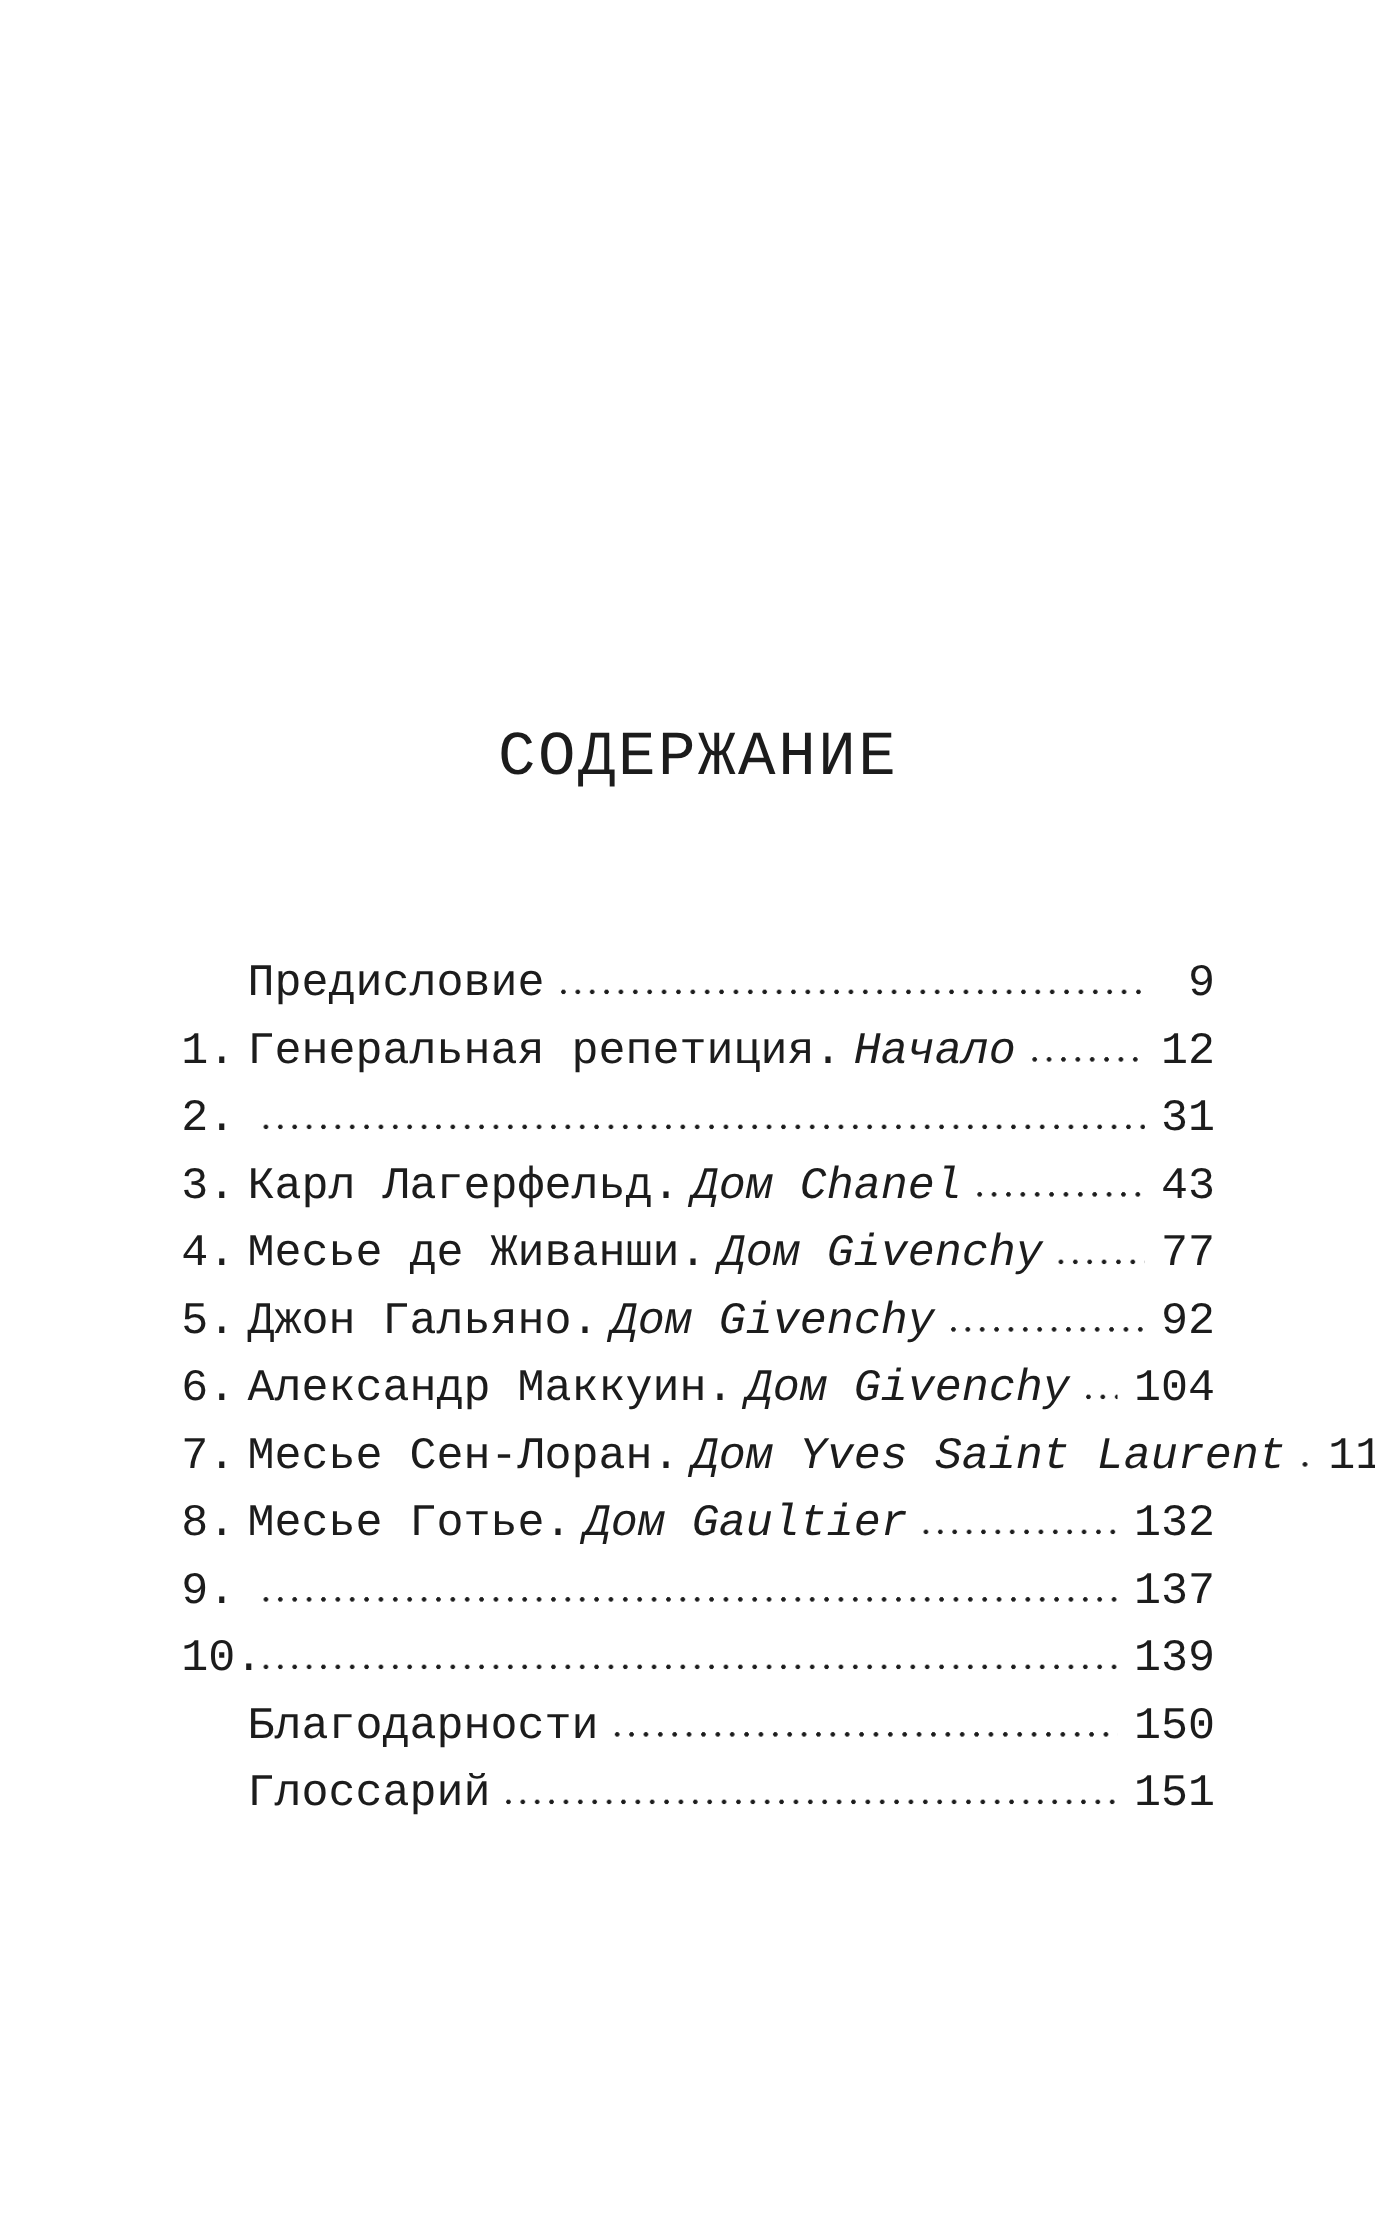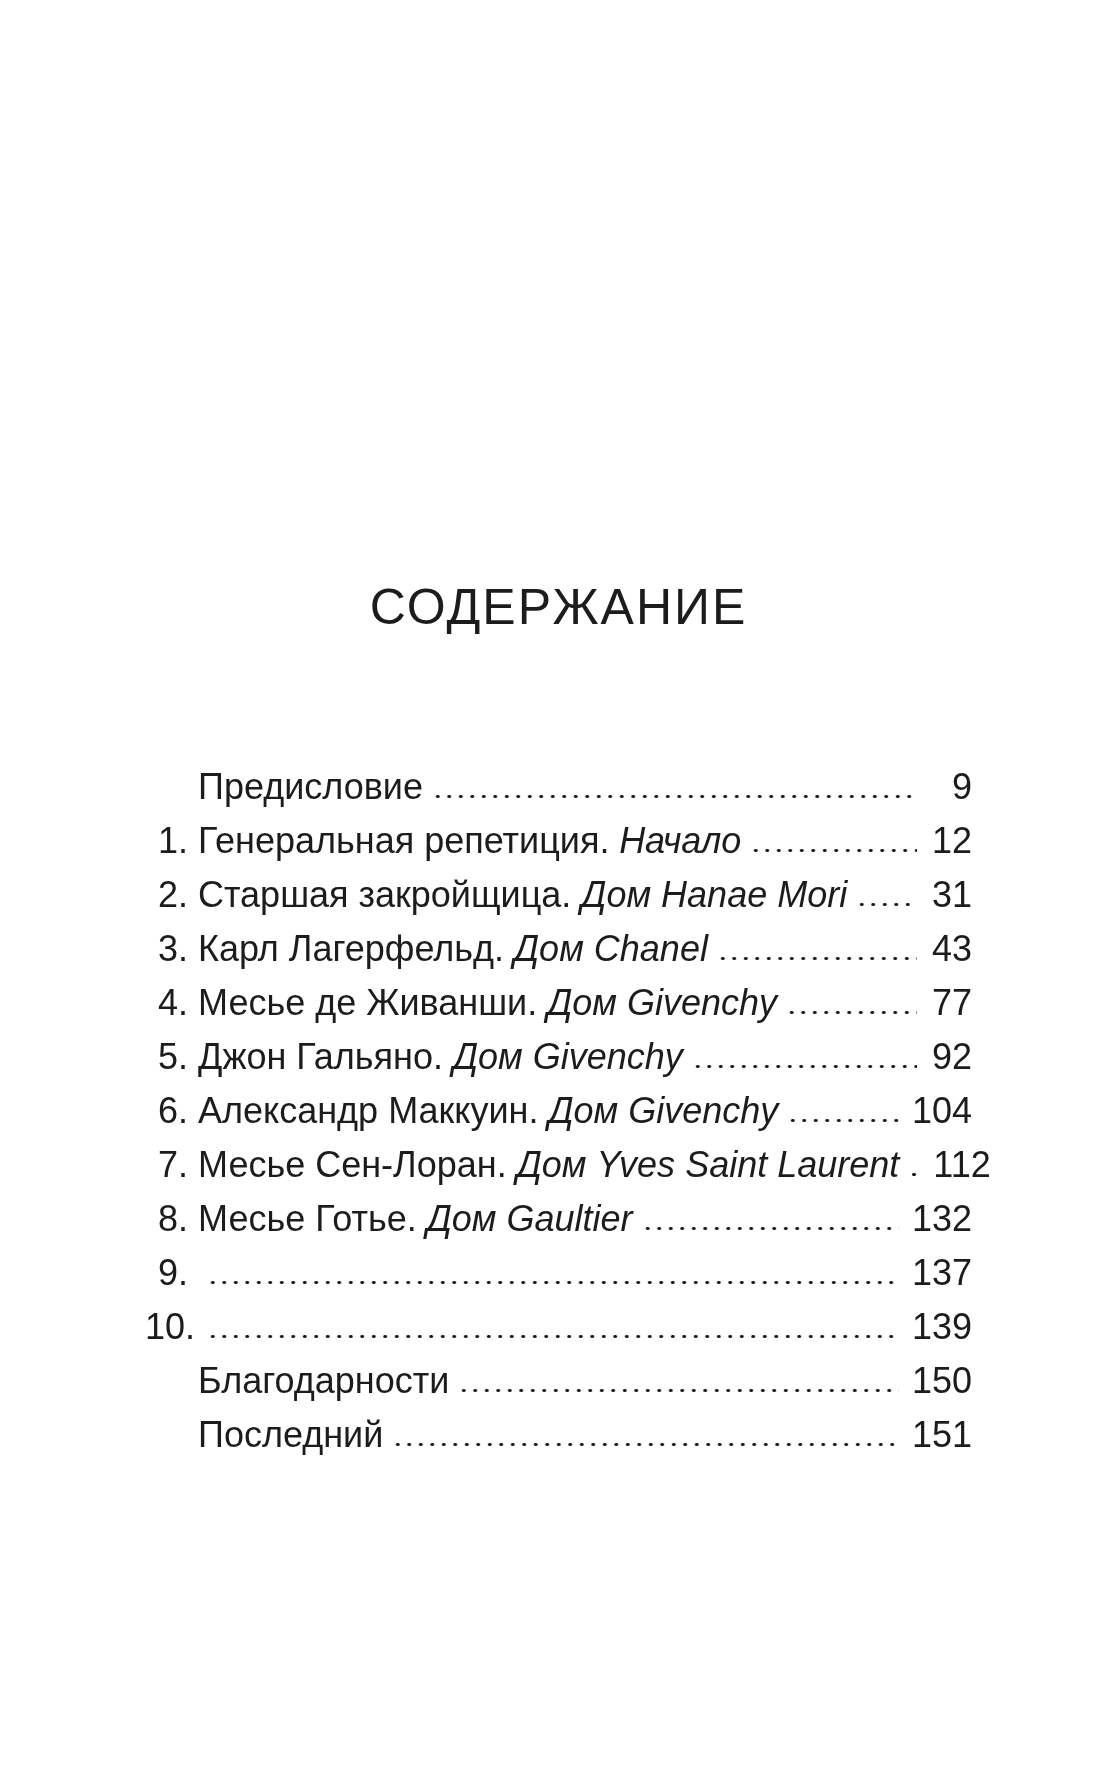--- a/index.html
+++ b/index.html
@@ -7,21 +7,21 @@
     --paper: #ffffff;
   }
   * { box-sizing: border-box; }
   html, body { margin: 0; padding: 0; background: #ffffff; }
 
   .page {
     position: relative;
     width: 1100px;
     height: 1777px;
     background: var(--paper);
-    font-family: Liberation Sans, sans-serif;
+    font-family: Liberation Mono, monospace;
     color: var(--ink);
     overflow: hidden;
   }
 
   .content {
     width: 827px;
     margin-left: 145px;
   }
 
   .page-title {
@@ -98,21 +98,20 @@
 
   <div class="toc-row">
     <span class="entry-num">1.</span>
     <span class="entry-label"><span class="entry-roman">Генеральная репетиция.</span><span class="entry-italic">Начало</span></span>
     <span class="dot-leader"></span>
     <span class="entry-page">12</span>
   </div>
 
   <div class="toc-row">
     <span class="entry-num">2.</span>
-    <span class="entry-label"><span class="entry-roman">Старшая закройщица.</span><span class="entry-italic">Дом Hanae Mori</span></span>
     <span class="dot-leader"></span>
     <span class="entry-page">31</span>
   </div>
 
   <div class="toc-row">
     <span class="entry-num">3.</span>
     <span class="entry-label"><span class="entry-roman">Карл Лагерфельд.</span><span class="entry-italic">Дом Chanel</span></span>
     <span class="dot-leader"></span>
     <span class="entry-page">43</span>
   </div>
@@ -166,19 +165,19 @@
 
   <div class="toc-row">
     <span class="entry-num"></span>
     <span class="entry-label"><span class="entry-roman">Благодарности</span></span>
     <span class="dot-leader"></span>
     <span class="entry-page">150</span>
   </div>
 
   <div class="toc-row">
     <span class="entry-num"></span>
-    <span class="entry-label"><span class="entry-roman">Последний</span></span>
+    <span class="entry-label"><span class="entry-roman">Глоссарий</span></span>
     <span class="dot-leader"></span>
     <span class="entry-page">151</span>
   </div>
 </div>
   </div>
 </div>
 
 </body></html>

